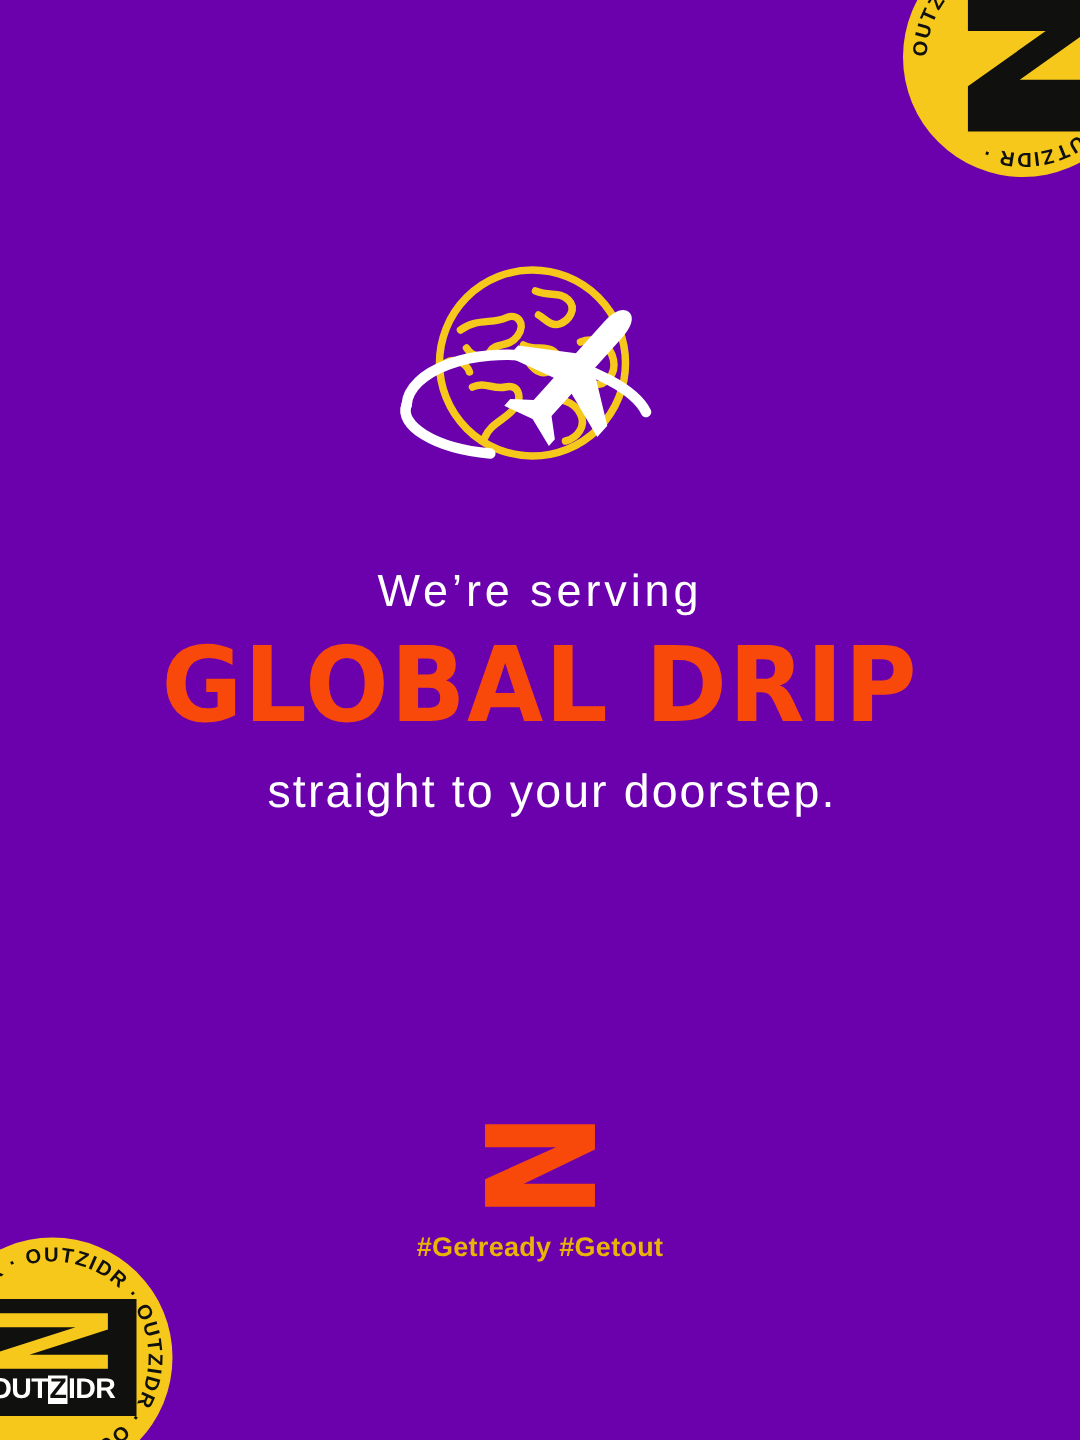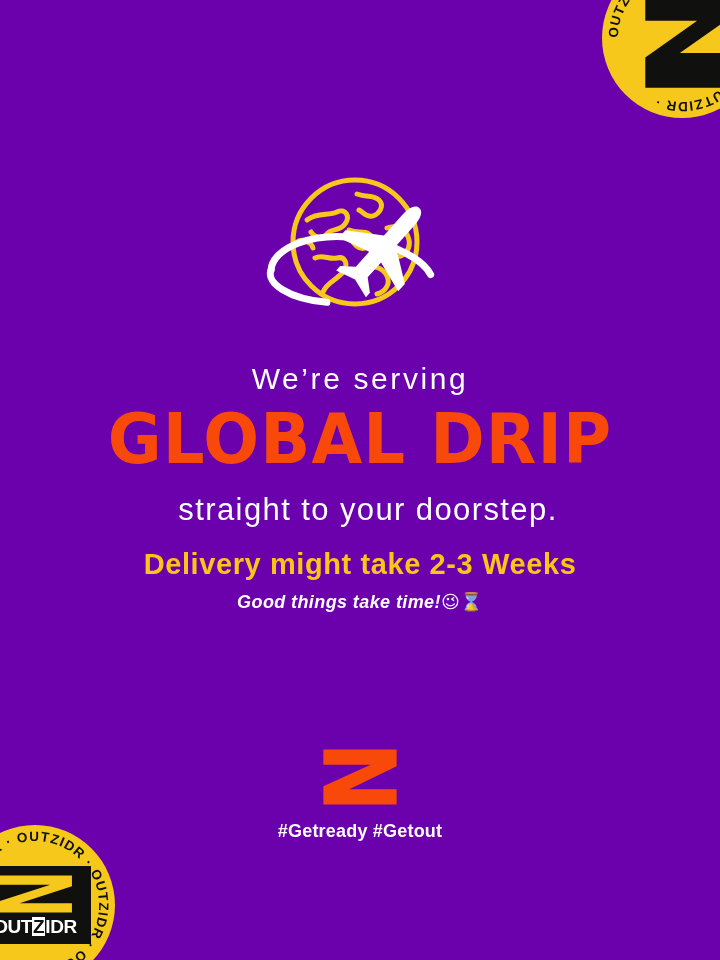--- a/index.html
+++ b/index.html
@@ -121,21 +121,21 @@
     right: 0;
     top: 364px;
     text-align: center;
   }
   .kicker {
     color: #FFFFFF;
     font-size: 30px;
     font-weight: 400;
     letter-spacing: 2.6px;
     line-height: 1;
-    margin: 0;
+    margin: 16px;
   }
   .bigline {
     color: #F9490A;
     font-family: "DejaVu Sans", sans-serif;
     font-size: 62px;
     font-weight: bold;
     letter-spacing: 1px;
     line-height: 1;
     margin: 14px 0 0 0;
     transform: scaleX(1.06) scaleY(1.12);
@@ -188,21 +188,21 @@
     top: 748px;
     text-align: center;
   }
   .brand-z {
     display: block;
     margin: 0 auto;
     width: 78px;
     height: 58px;
   }
   .hashtags {
-    color: #ffffff;
+    color: #eab308;
     font-size: 18px;
     font-weight: bold;
     letter-spacing: 0.2px;
     line-height: 1;
     margin: 16px 0 0 0;
   }
 </style>
 </head>
 <body>
 
@@ -249,26 +249,20 @@
       </g>
     </svg>
   </div>
 
   <div class="headline-block">
     <p class="kicker">We’re serving</p>
     <p class="bigline">GLOBAL DRIP</p>
     <p class="subline">straight to your doorstep.</p>
   </div>
 
-  <div class="delivery-block">
-    <p class="delivery-main">Delivery might take 2-3 Weeks</p>
-    <p class="delivery-sub">
-      <span>Good things take time!</span><span class="emoji">😉⌛</span>
-    </p>
-  </div>
 
   <div class="footer-block">
     <svg class="brand-z" viewBox="0 0 100 76">
       <polygon points="2,2 98,2 98,24 36,54 98,54 98,74 2,74 2,50 64,22 2,22" fill="#F9490A"></polygon>
     </svg>
     <p class="hashtags">#Getready #Getout</p>
   </div>
 
   <div class="seal seal-bottomleft">
     <svg class="seal-ring-text" viewBox="0 0 160 160">

